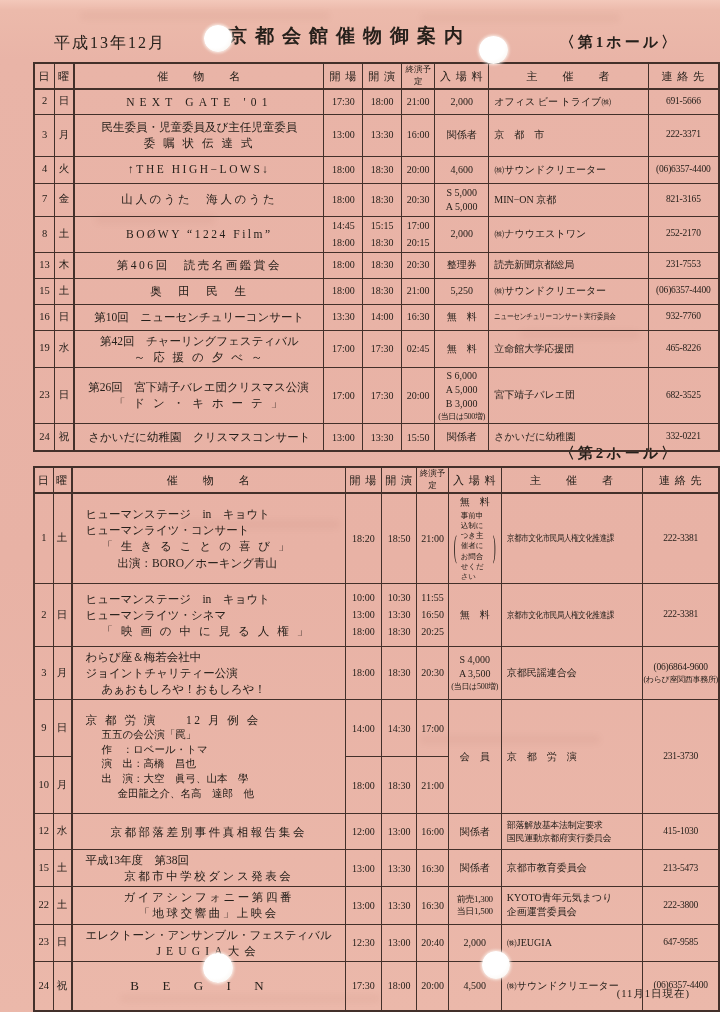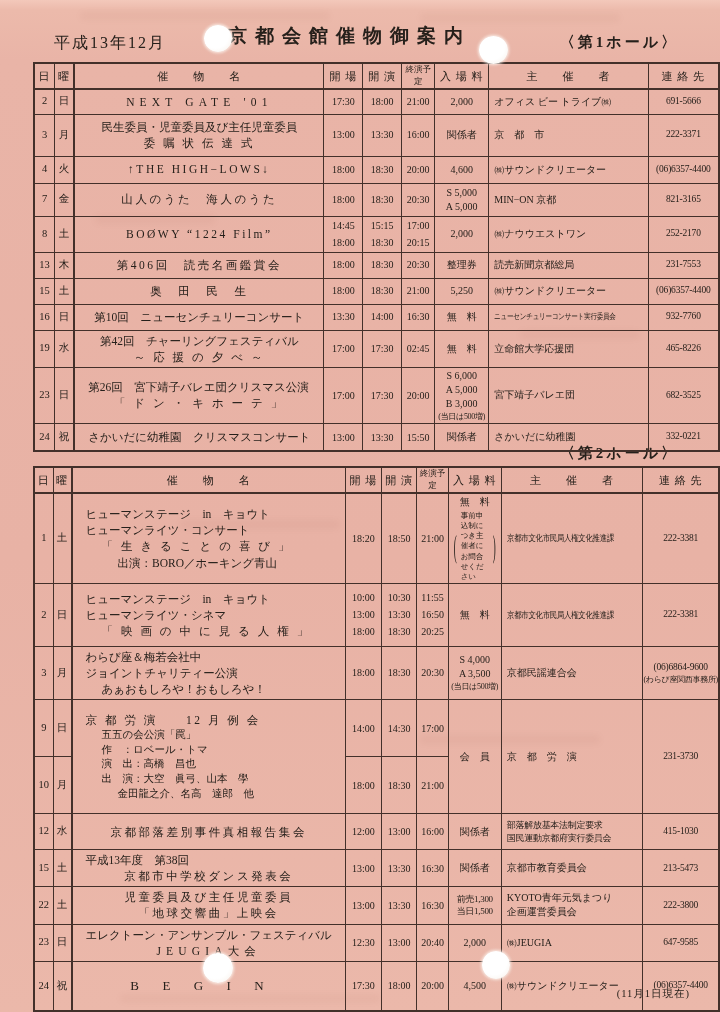--- a/index.html
+++ b/index.html
@@ -670,21 +670,21 @@
           </td>
         </tr>
         <tr style="height: 36px;">
           <td class="day-cell">
             <div class="line">22</div>
           </td>
           <td class="wd-cell b-r2">
             <div class="line">土</div>
           </td>
           <td class="title-cell" rowspan="1">
-            <div class="line c ls2">児童委員及び主任児童委員</div>
+            <div class="line c ls2">ガイアシンフォニー第四番</div>
             <div class="line c ls2">「地球交響曲」上映会</div>
           </td>
           <td class="tcell">
             <div class="line">13:00</div>
           </td>
           <td class="tcell">
             <div class="line">13:30</div>
           </td>
           <td class="tcell">
             <div class="line">16:30</div>

